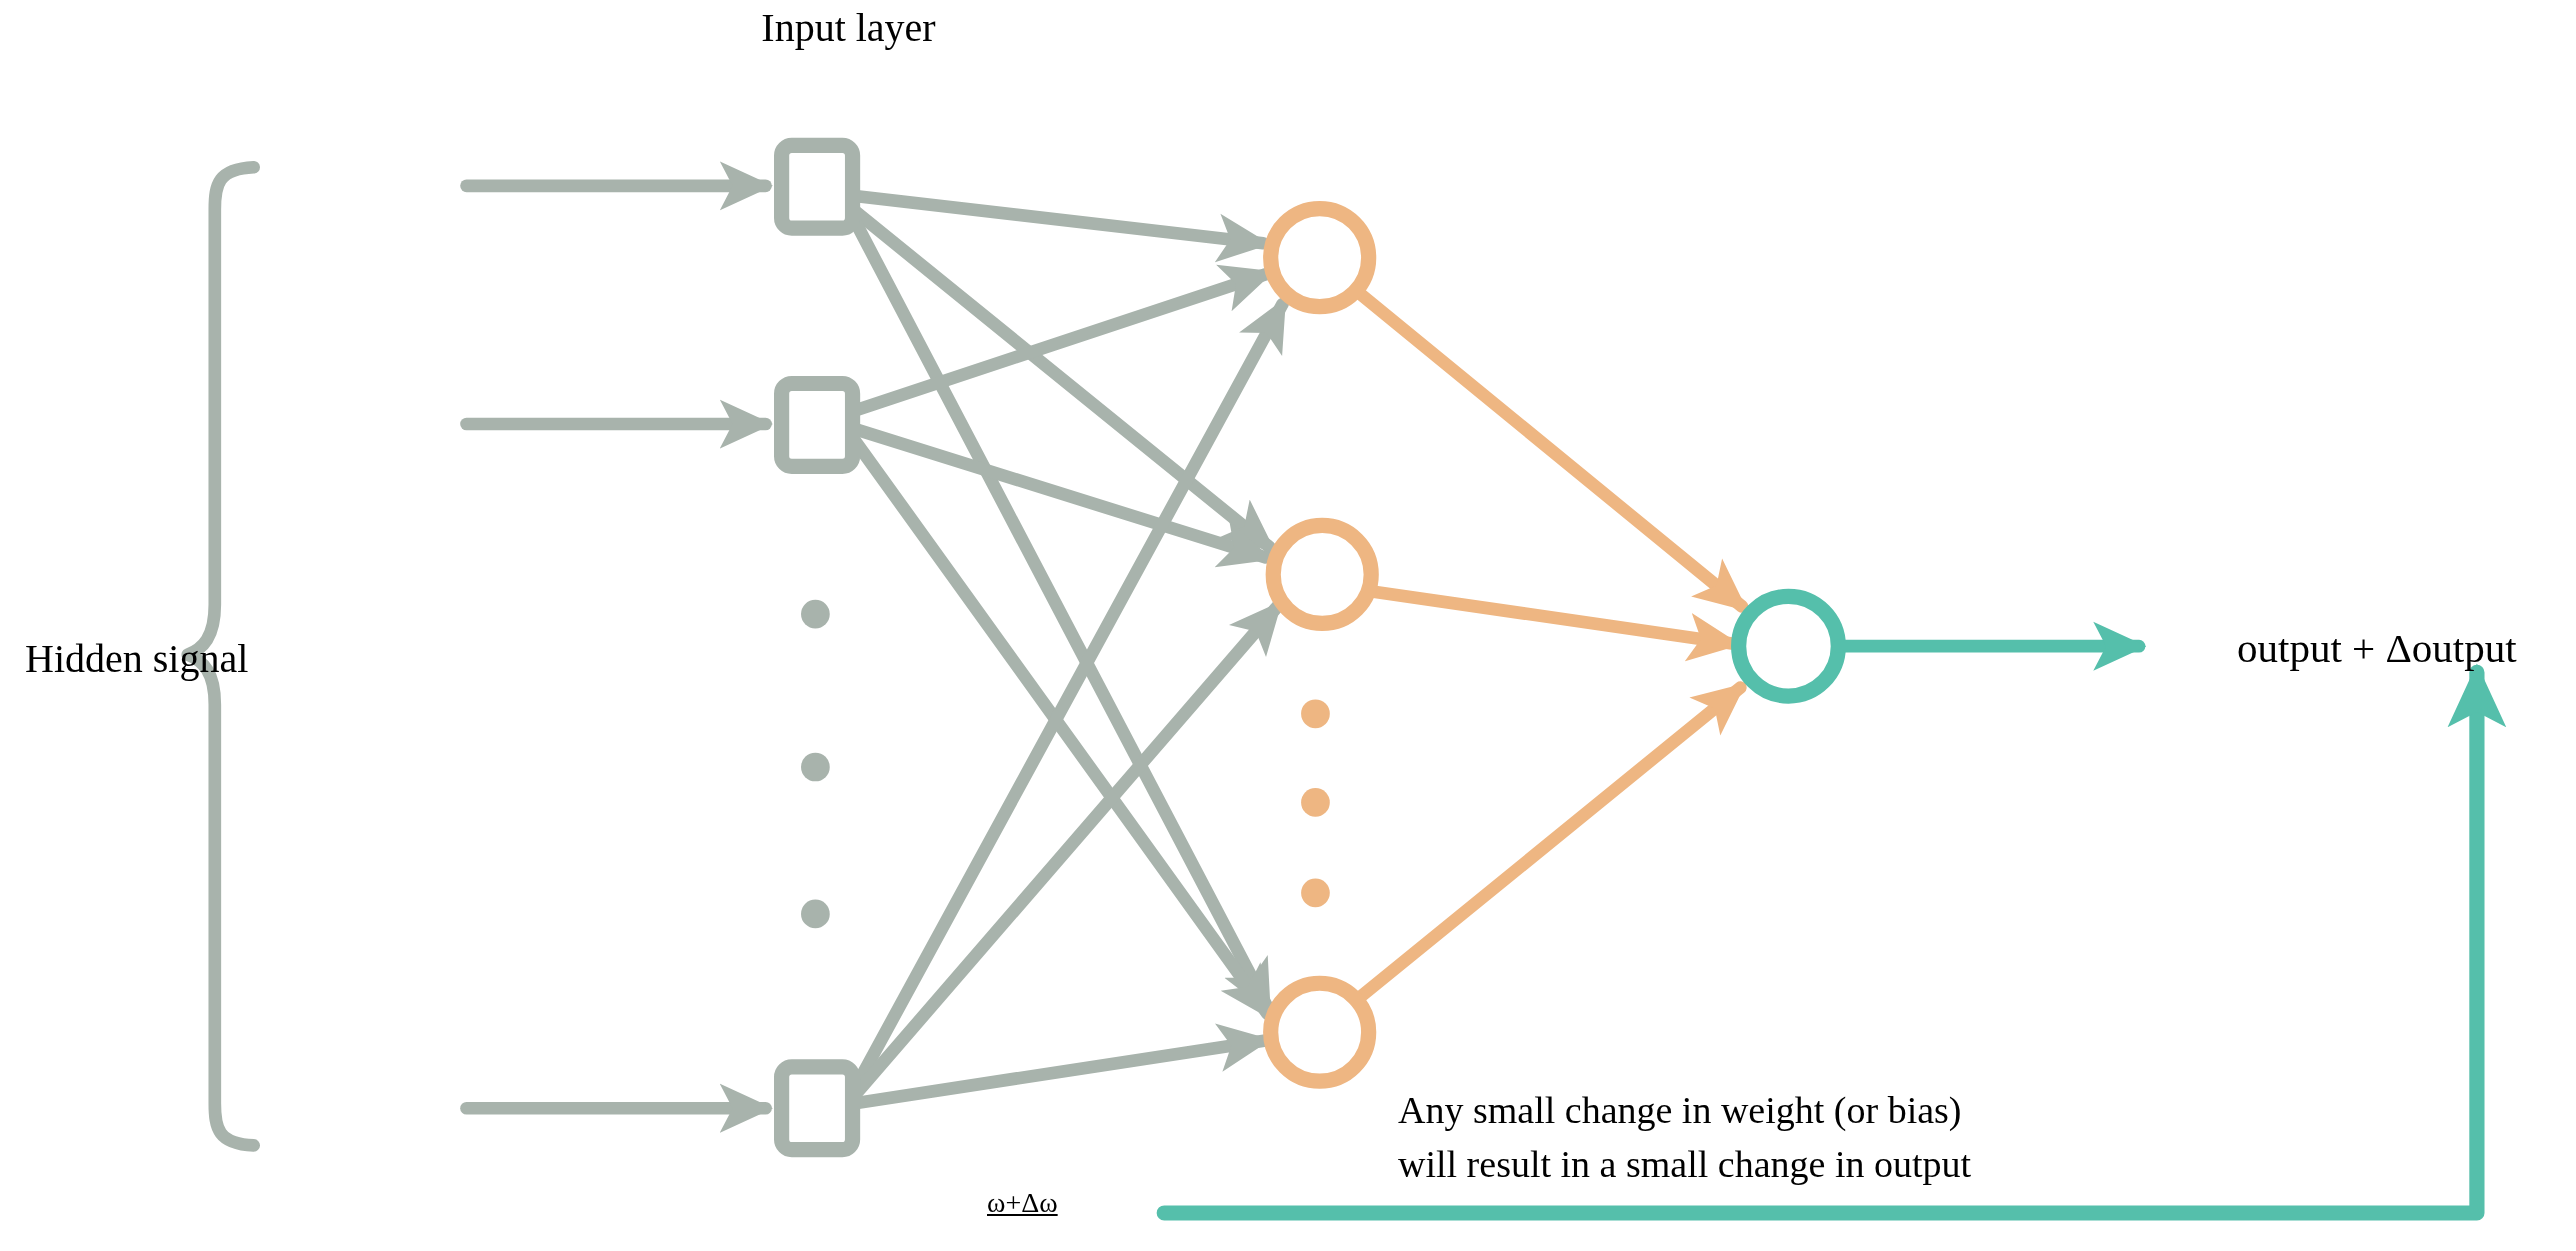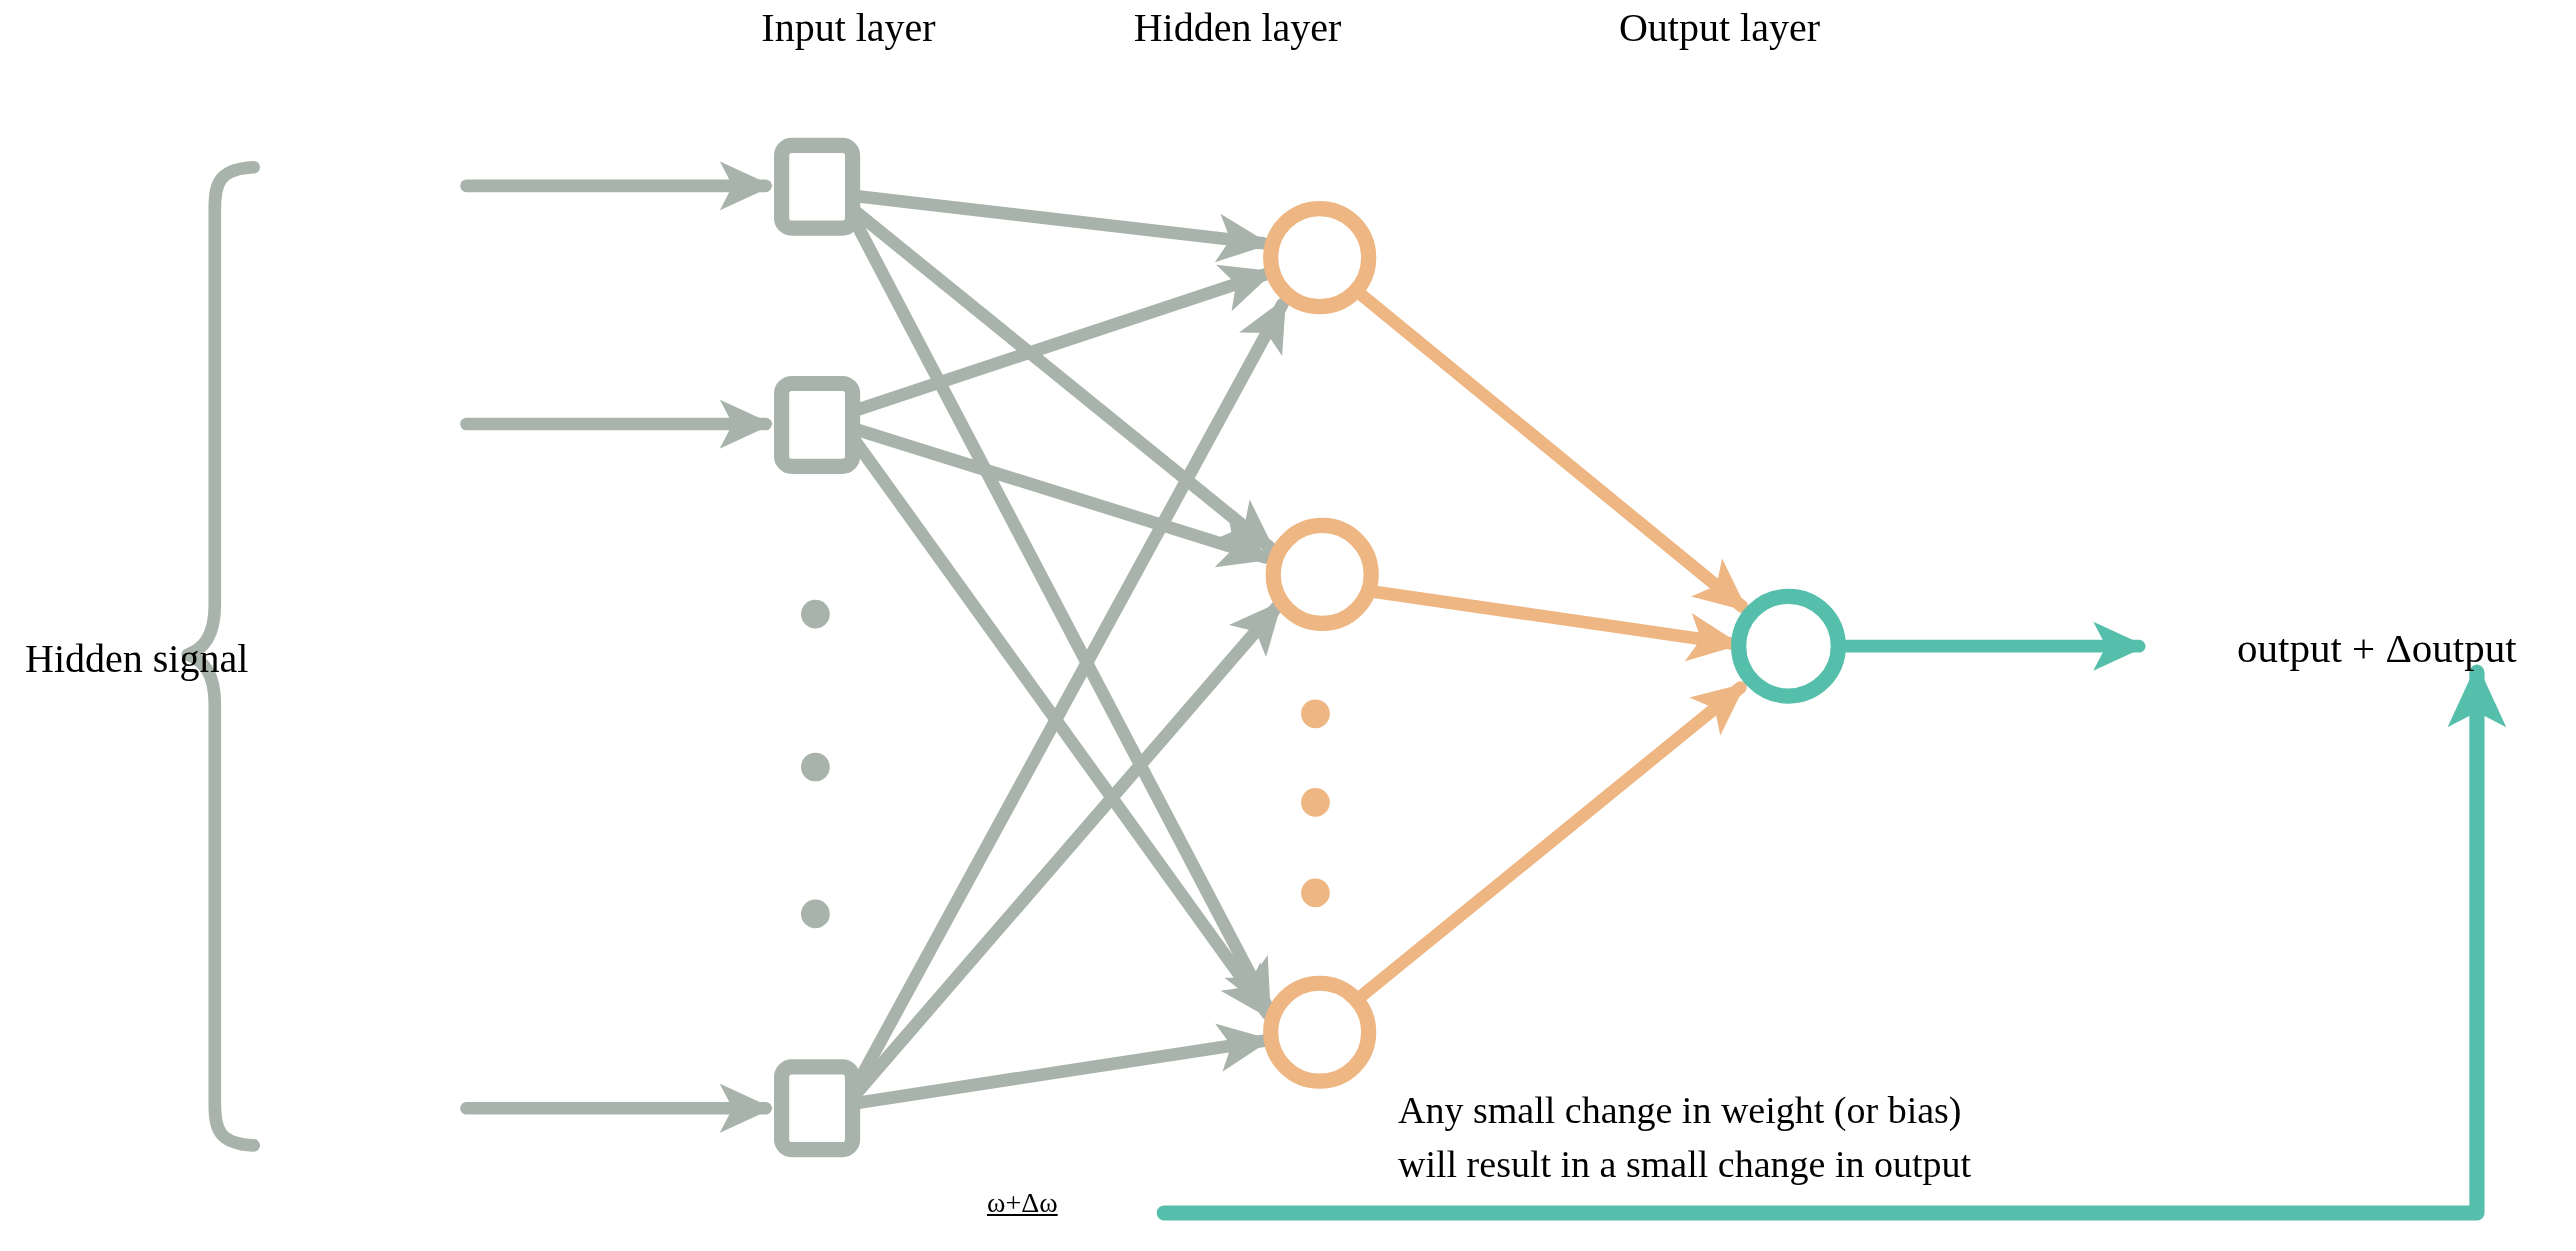--- a/index.html
+++ b/index.html
@@ -141,23 +141,21 @@
       <line x1="2176" y1="765" x2="2532" y2="765" stroke="#55bfab" stroke-width="15" stroke-linecap="round" marker-end="url(#ah-teal)"></line>
     </g>
 
     <g>
       <path d="M 1378 1436 L 2932 1436 L 2932 796" fill="none" stroke="#55bfab" stroke-width="18" stroke-linecap="round" stroke-linejoin="round" marker-end="url(#ah-teal)"></path>
     </g>
   </svg>
 
   <div class="lbl layer-title" style="left:722px; top:4.2px; width:253px;">Input layer</div>
 
-  <div class="lbl layer-title" style="left:1098px; top:4.2px; width:279px;">Hidden layer</div>
 
-  <div class="lbl layer-title" style="left:1580px; top:4.2px; width:279px;">Output layer</div>
 
   <div class="lbl input-signal-label" style="left:25px; top:635px;">Hidden signal</div>
 
   <div class="lbl output-label" style="left:2237px; top:624px;">output + Δoutput</div>
 
   <div class="lbl omega-label" style="left:987px; top:1186px;">ω+Δω</div>
 
   <div class="lbl note-label" style="left:1398px; top:1142px;">will result in a small change in output</div>
 
   <div class="lbl note-label" style="left:1398px; top:1088px;">Any small change in weight (or bias)</div>

